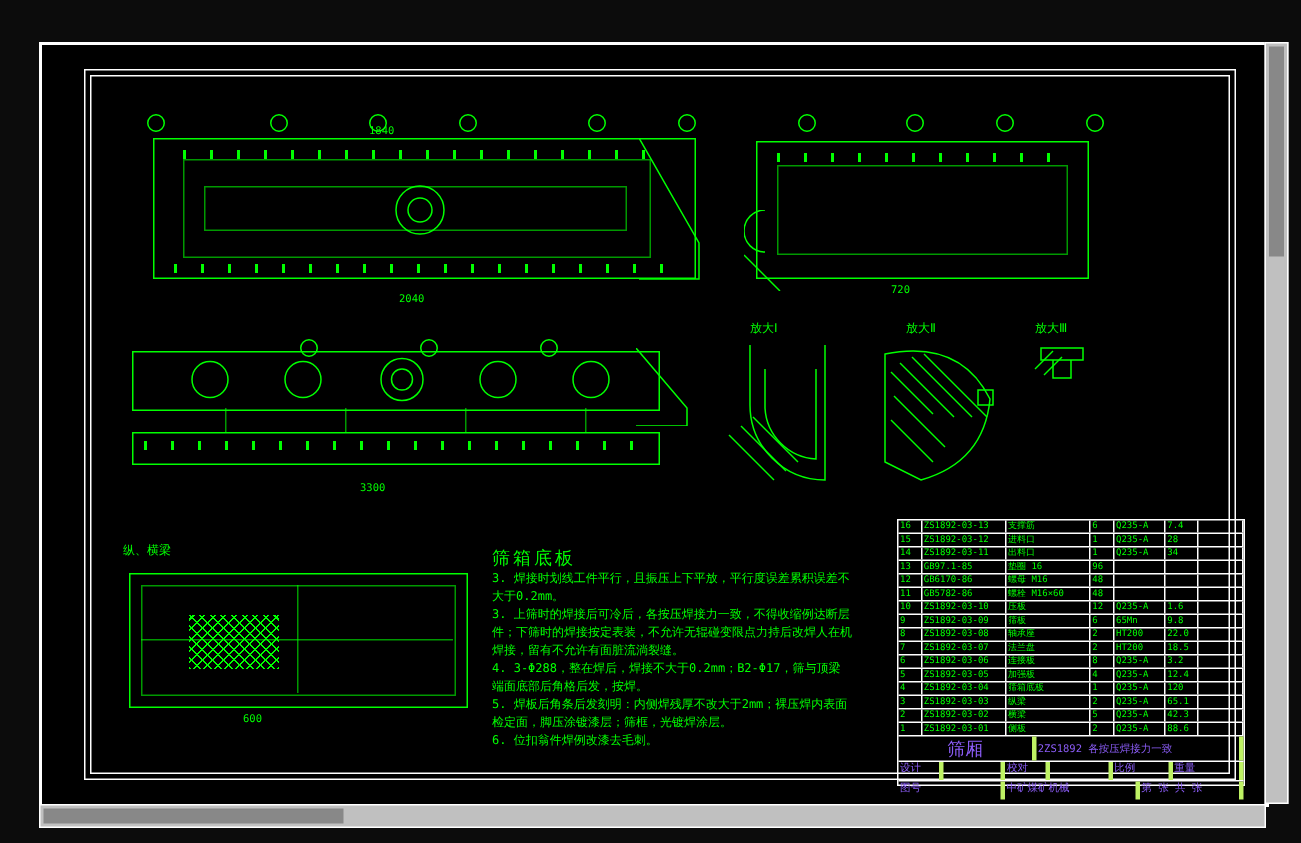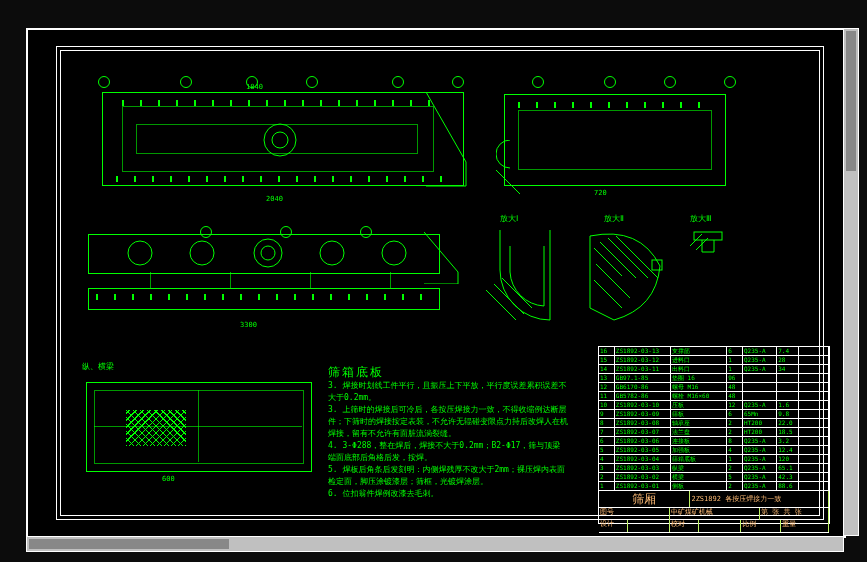--- a/index.html
+++ b/index.html
@@ -16,21 +16,21 @@
 
 .view{position:absolute;border:1px solid #0f0}
 .hline,.vline{position:absolute;background:#0f0}
 .thin{opacity:.6}
 .txt{position:absolute;color:#0f0;font-size:8px;line-height:10px}
 .dim{color:#0f0;font-size:7px}
 
 
 .titleblk{position:absolute;right:14px;bottom:12px;width:230px;height:176px;border:1px solid #fff}
 .tb-row{display:flex;border-bottom:1px solid #fff;height:auto}
-.tb-cell{border-right:1px solid #bef264;color:#fdba74;font-size:7px;padding:0 1px;line-height:8px;white-space:nowrap;overflow:hidden}
+.tb-cell{border-right:3px solid #bef264;color:#8b5cf6;font-size:7px;padding:0 1px;line-height:8px;white-space:nowrap;overflow:hidden}
 .bom-row{display:flex;border-bottom:1px solid #fff;height:8px}
 .bom-cell{border-right:1px solid #fff;color:#0f0;font-size:6px;line-height:8px;padding:0 1px;white-space:nowrap;overflow:hidden}
 
 
 .notes{position:absolute;left:300px;bottom:36px;width:240px;color:#0f0;font-size:8px;line-height:12px}
 
 
 .hatch{position:absolute;width:60px;height:36px;background:repeating-linear-gradient(45deg,#0f0 0 1px,transparent 1px 5px),repeating-linear-gradient(-45deg,#0f0 0 1px,transparent 1px 5px)}
 
 
@@ -318,33 +318,33 @@
           <div class="bom-cell" style="width: 34px;">Q235-A</div>
           <div class="bom-cell" style="width: 20px;">88.6</div>
           <div class="bom-cell" style="width: 30px;"></div>
         </div>
       </div>
 
     <div class="tb-row" style="height:16px">
       <div class="tb-cell" style="width:90px;font-size:12px;text-align:center;line-height:16px">筛厢</div>
       <div class="tb-cell" style="width:138px;font-size:7px;line-height:16px">2ZS1892 各按压焊接力一致</div>
     </div>
-    <div class="tb-row" style="height:12px;border-bottom:none">
-      <div class="tb-cell" style="width:70px">图号</div>
-      <div class="tb-cell" style="width:90px">中矿煤矿机械</div>
-      <div class="tb-cell" style="width:68px">第 张 共 张</div>
-    </div>
     <div class="tb-row" style="height:12px">
       <div class="tb-cell" style="width:28px">设计</div>
       <div class="tb-cell" style="width:42px"></div>
       <div class="tb-cell" style="width:28px">校对</div>
       <div class="tb-cell" style="width:42px"></div>
       <div class="tb-cell" style="width:40px">比例</div>
       <div class="tb-cell" style="width:48px">重量</div>
     </div>
+    <div class="tb-row" style="height:12px;border-bottom:none">
+      <div class="tb-cell" style="width:70px">图号</div>
+      <div class="tb-cell" style="width:90px">中矿煤矿机械</div>
+      <div class="tb-cell" style="width:68px">第 张 共 张</div>
+    </div>
   </div>
 
 </div>
 
 <div class="scroll-h">
     <div class="scroll-thumb-h"></div>
   </div>
 <div class="scroll-v">
     <div class="scroll-thumb-v"></div>
   </div>

